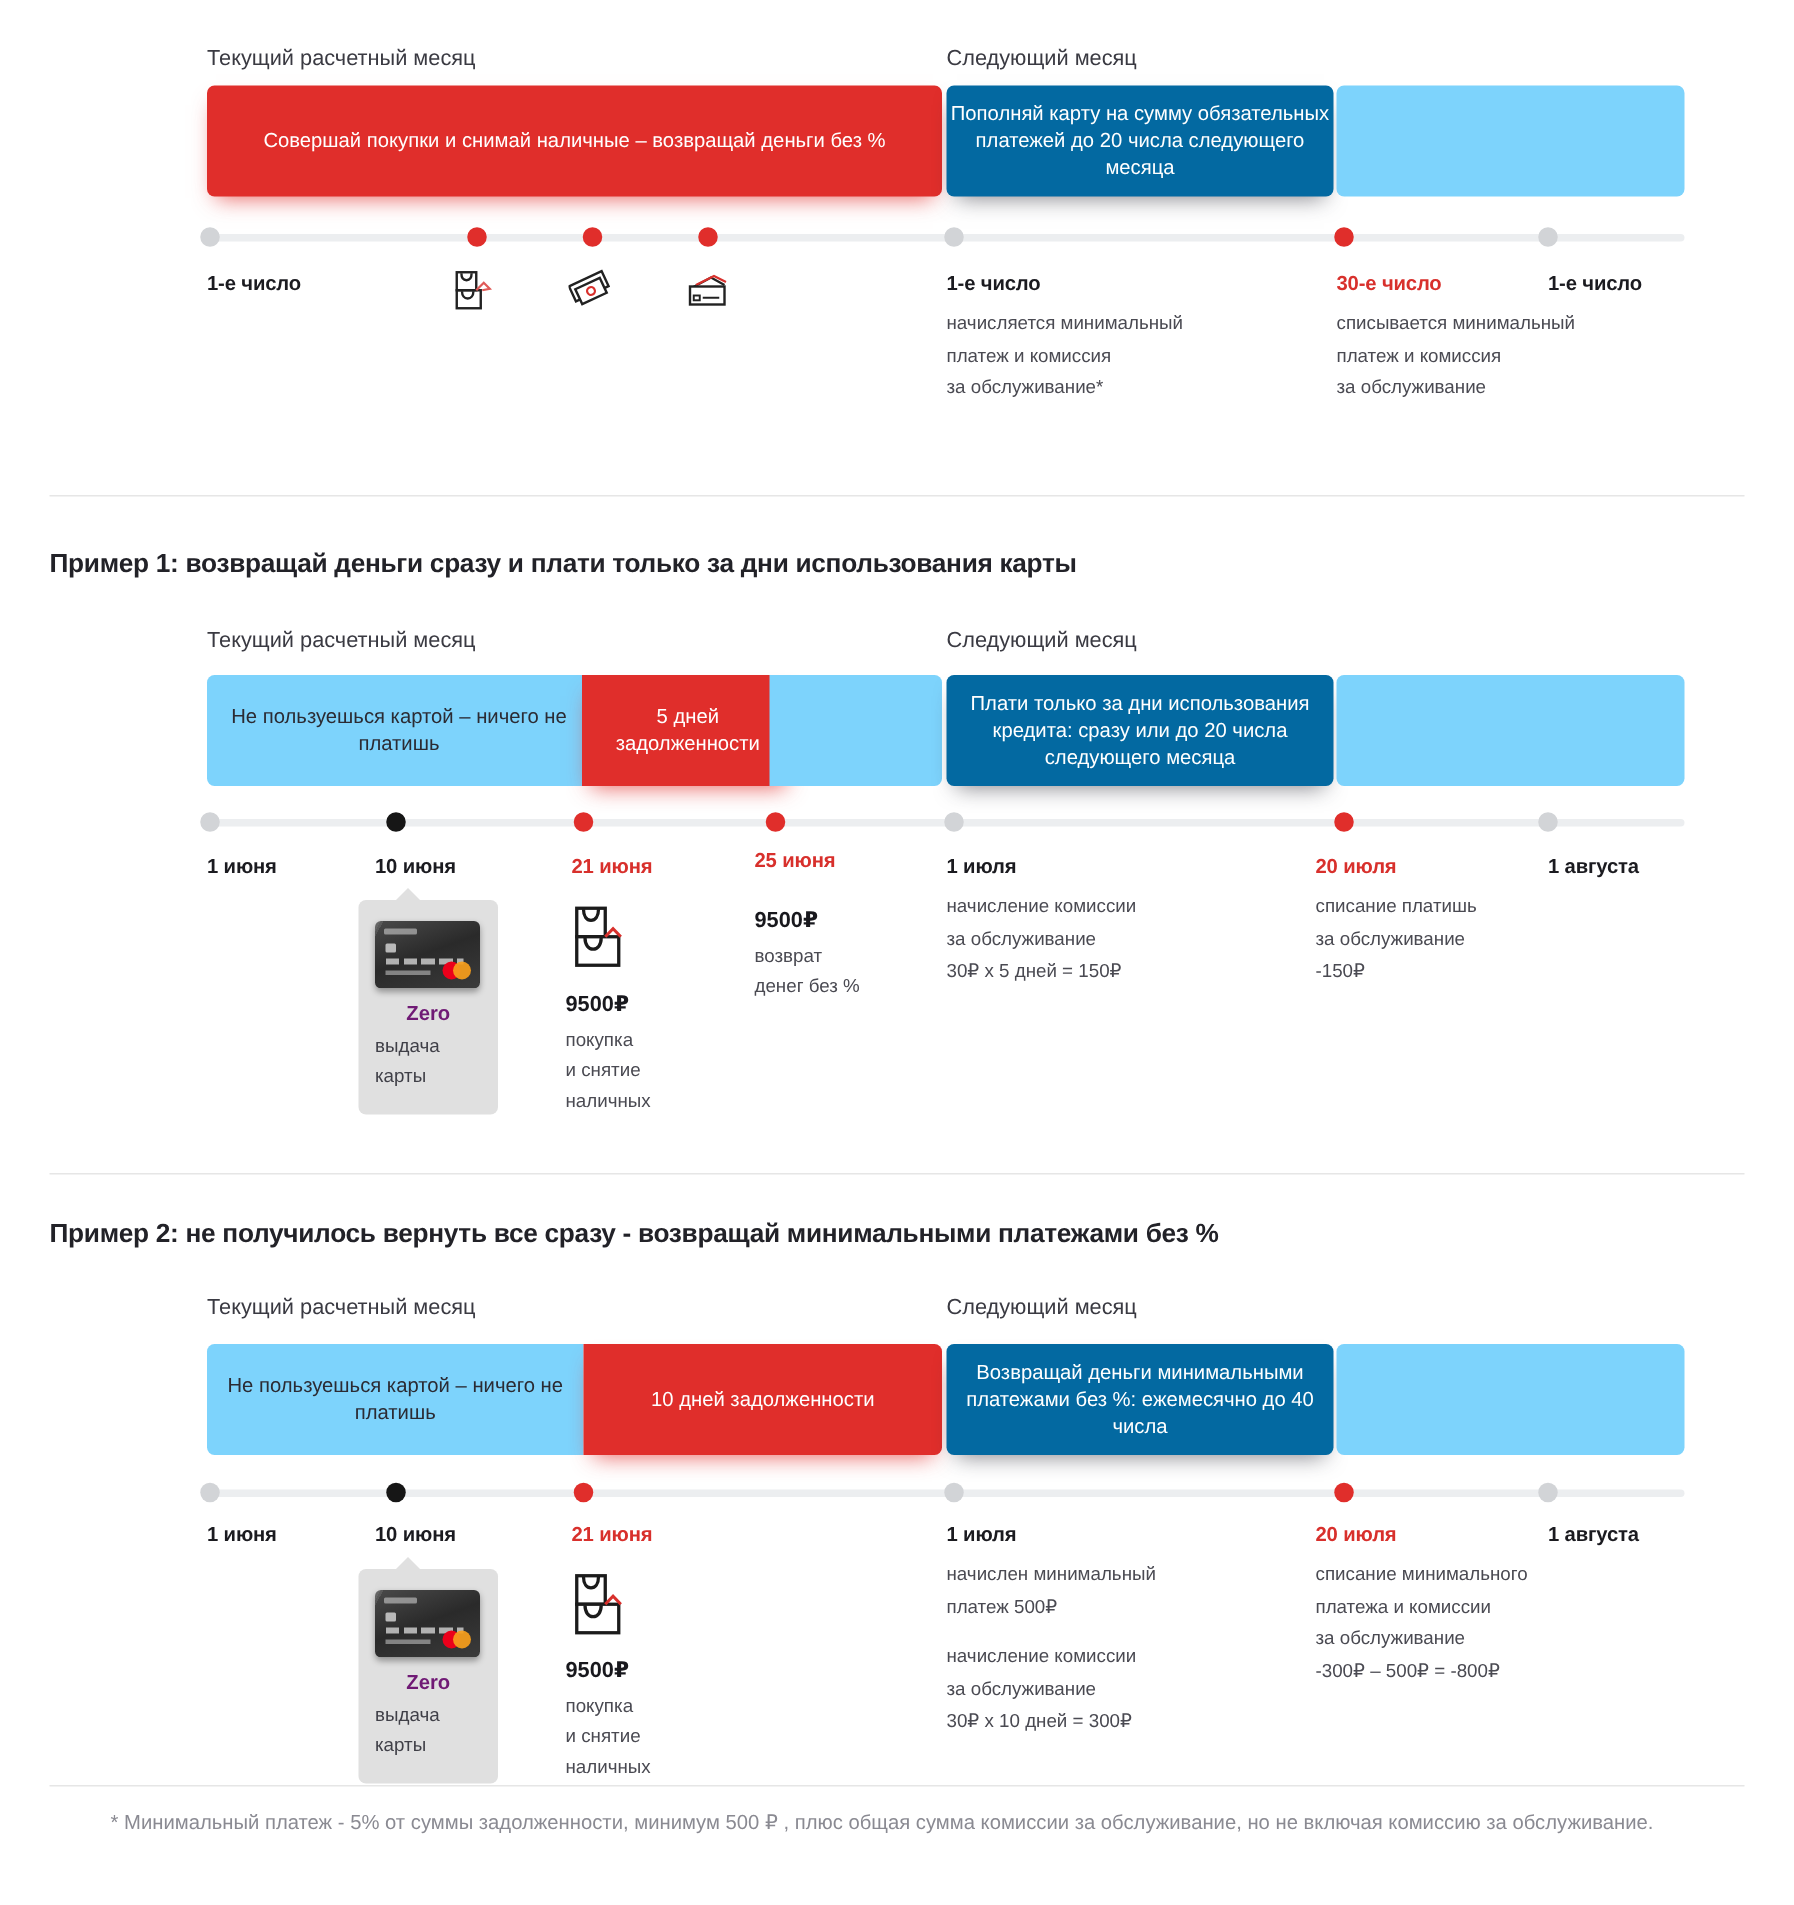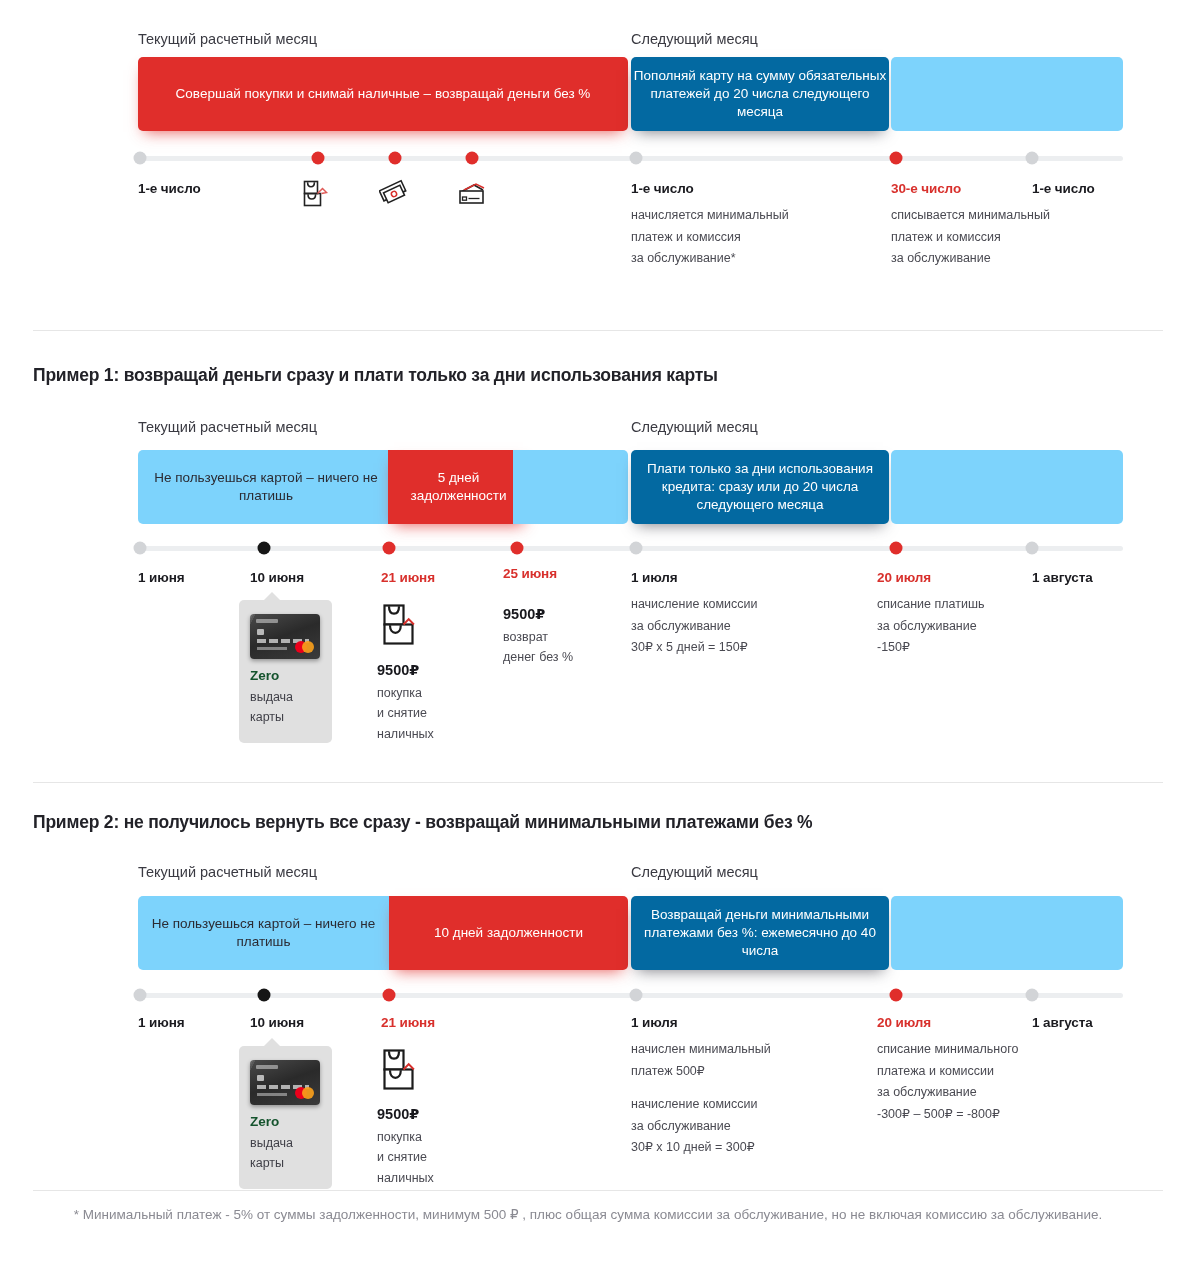--- a/index.html
+++ b/index.html
@@ -91,21 +91,21 @@
   }
   .cardpic .chip{ position:absolute; left:7px; top:15px; width:7px; height:6px; background:#b9b9b9; border-radius:1px;}
   .cardpic .num { position:absolute; left:7px; top:25px; width:52px; height:4px;
                   background:repeating-linear-gradient(90deg,#c9c9c9 0 9px, transparent 9px 12px); opacity:.85;}
   .cardpic .nm  { position:absolute; left:7px; top:33px; width:30px; height:3px; background:#a8a8a8; opacity:.7;}
   .cardpic .lg  { position:absolute; right:6px; bottom:6px; width:19px; height:12px;}
   .cardpic .lg i{ position:absolute; top:0; width:12px; height:12px; border-radius:50%; display:block;}
   .cardpic .lg i.a{ left:0; background:#eb001b;}
   .cardpic .lg i.b{ right:0; background:#f79e1b; opacity:.92;}
   .cardpic .brand{ position:absolute; left:6px; top:5px; width:22px; height:4px; background:#d8d8d8; opacity:.55; border-radius:1px;}
-  .cardbox .zero { font-size:13.5px; font-weight:bold; color:#14532d; display:block; }
+  .cardbox .zero { font-size:13.5px; font-weight:bold; color:#701a75; display:block;text-align:center; }
   .cardbox .cs   { display:block; font-size:12.5px; color:#3f3f47; line-height:1.62; margin-top:4px; }
   .cardbox .cs .ln { display:block; }
 
   
   .ico { position:absolute; }
   .footnote {
     position:absolute; left:33px; width:1110px;
     font-size:13.5px; color:#8a8a92; line-height:1.75;text-align:center;
   }
 </style>

